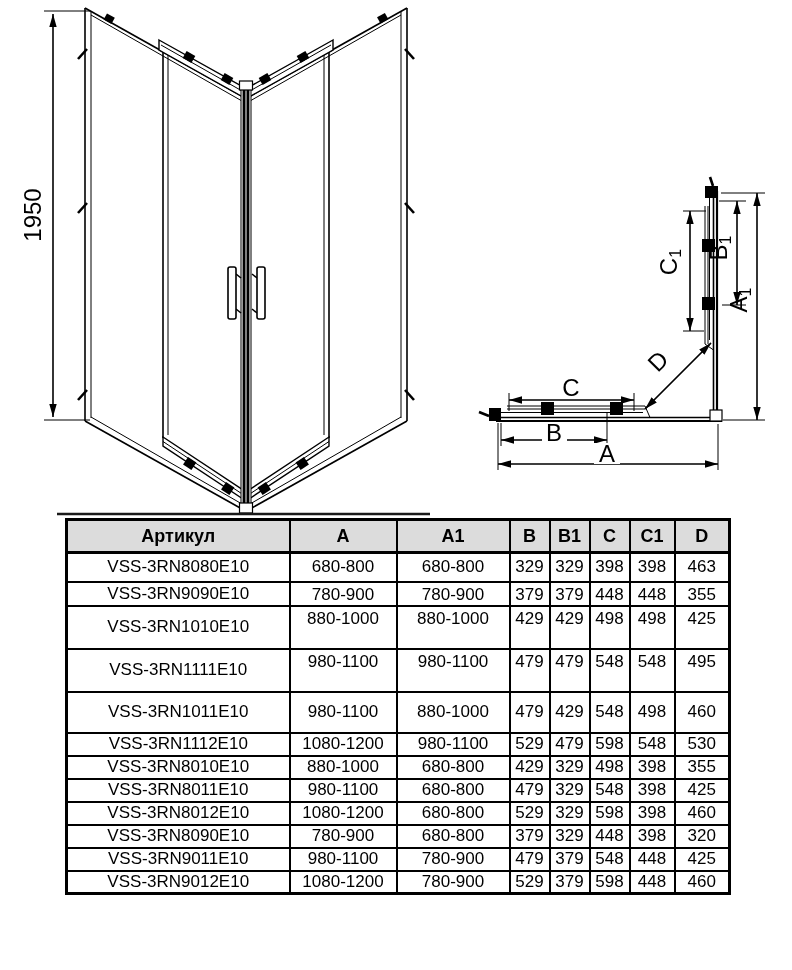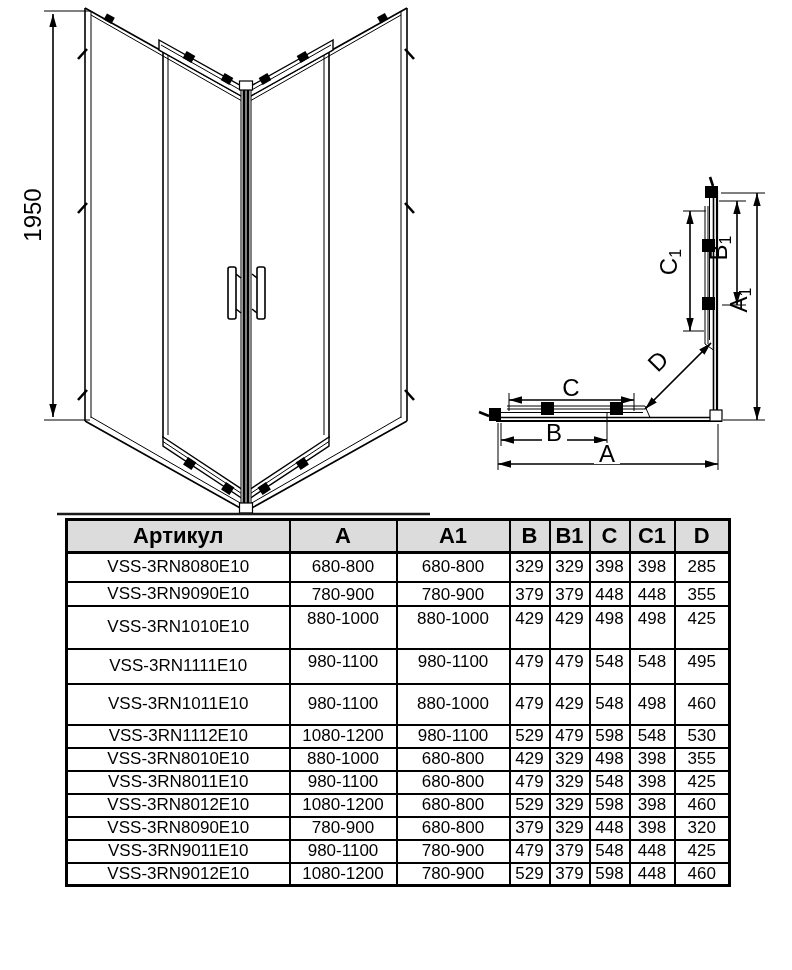--- a/index.html
+++ b/index.html
@@ -21,27 +21,27 @@
   .dimtxt { font-family:"Liberation Sans", sans-serif; font-size:24px; fill:#000; text-anchor:middle; }
   .handle { fill:#fff; stroke:#000; stroke-width:1.6; }
   .cap { fill:#fff; stroke:#000; stroke-width:1.2; }
 
   
   .table-wrap { position:absolute; left:65px; top:518px; width:663px; }
   table#spec { width:663px; border-collapse:collapse; table-layout:fixed; border:3px solid #000; }
   #spec th, #spec td { border:2px solid #000; text-align:center; vertical-align:middle; padding:0;
                        color:#000; overflow:hidden; white-space:nowrap; }
   #spec thead tr { height:33px; }
-  #spec th { background:var(--header-bg); font-weight:bold; font-size:22px; border-bottom:3px solid #000; }
+  #spec th { background:var(--header-bg); font-weight:bold; font-size:18px; border-bottom:3px solid #000; }
   #spec td { font-size:17px; }
   #spec tbody tr { height:23px;margin-top:24px; }
   #spec tbody tr:nth-child(1) { height:29px; }
   #spec tbody tr:nth-child(2) { height:18px; }
   #spec tbody tr:nth-child(3) { height:43px;padding-left:16px; }
-  #spec tbody tr:nth-child(4) { height:35px; }
+  #spec tbody tr:nth-child(4) { height:43px; }
   #spec tbody tr:nth-child(5) { height:41px; }
   #spec tbody tr.tall td:not(:first-child) { vertical-align:top; padding-top:2px; }
   col.c-art { width:223px; } col.c-a { width:107px; } col.c-a1 { width:113px; }
   col.c-b { width:40px; } col.c-b1 { width:40px; } col.c-c { width:40px; }
   col.c-c1 { width:45px; } col.c-d { width:55px; }
 </style>
 </head>
 <body>
 
 <div id="screen">
@@ -262,21 +262,21 @@
       </thead>
       <tbody>
           <tr>
       <td>VSS-3RN8080E10</td>
       <td>680-800</td>
       <td>680-800</td>
       <td>329</td>
       <td>329</td>
       <td>398</td>
       <td>398</td>
-      <td>285</td>
+      <td>463</td>
     </tr>
           <tr class="tall">
       <td>VSS-3RN9090E10</td>
       <td>780-900</td>
       <td>780-900</td>
       <td>379</td>
       <td>379</td>
       <td>448</td>
       <td>448</td>
       <td>355</td>

